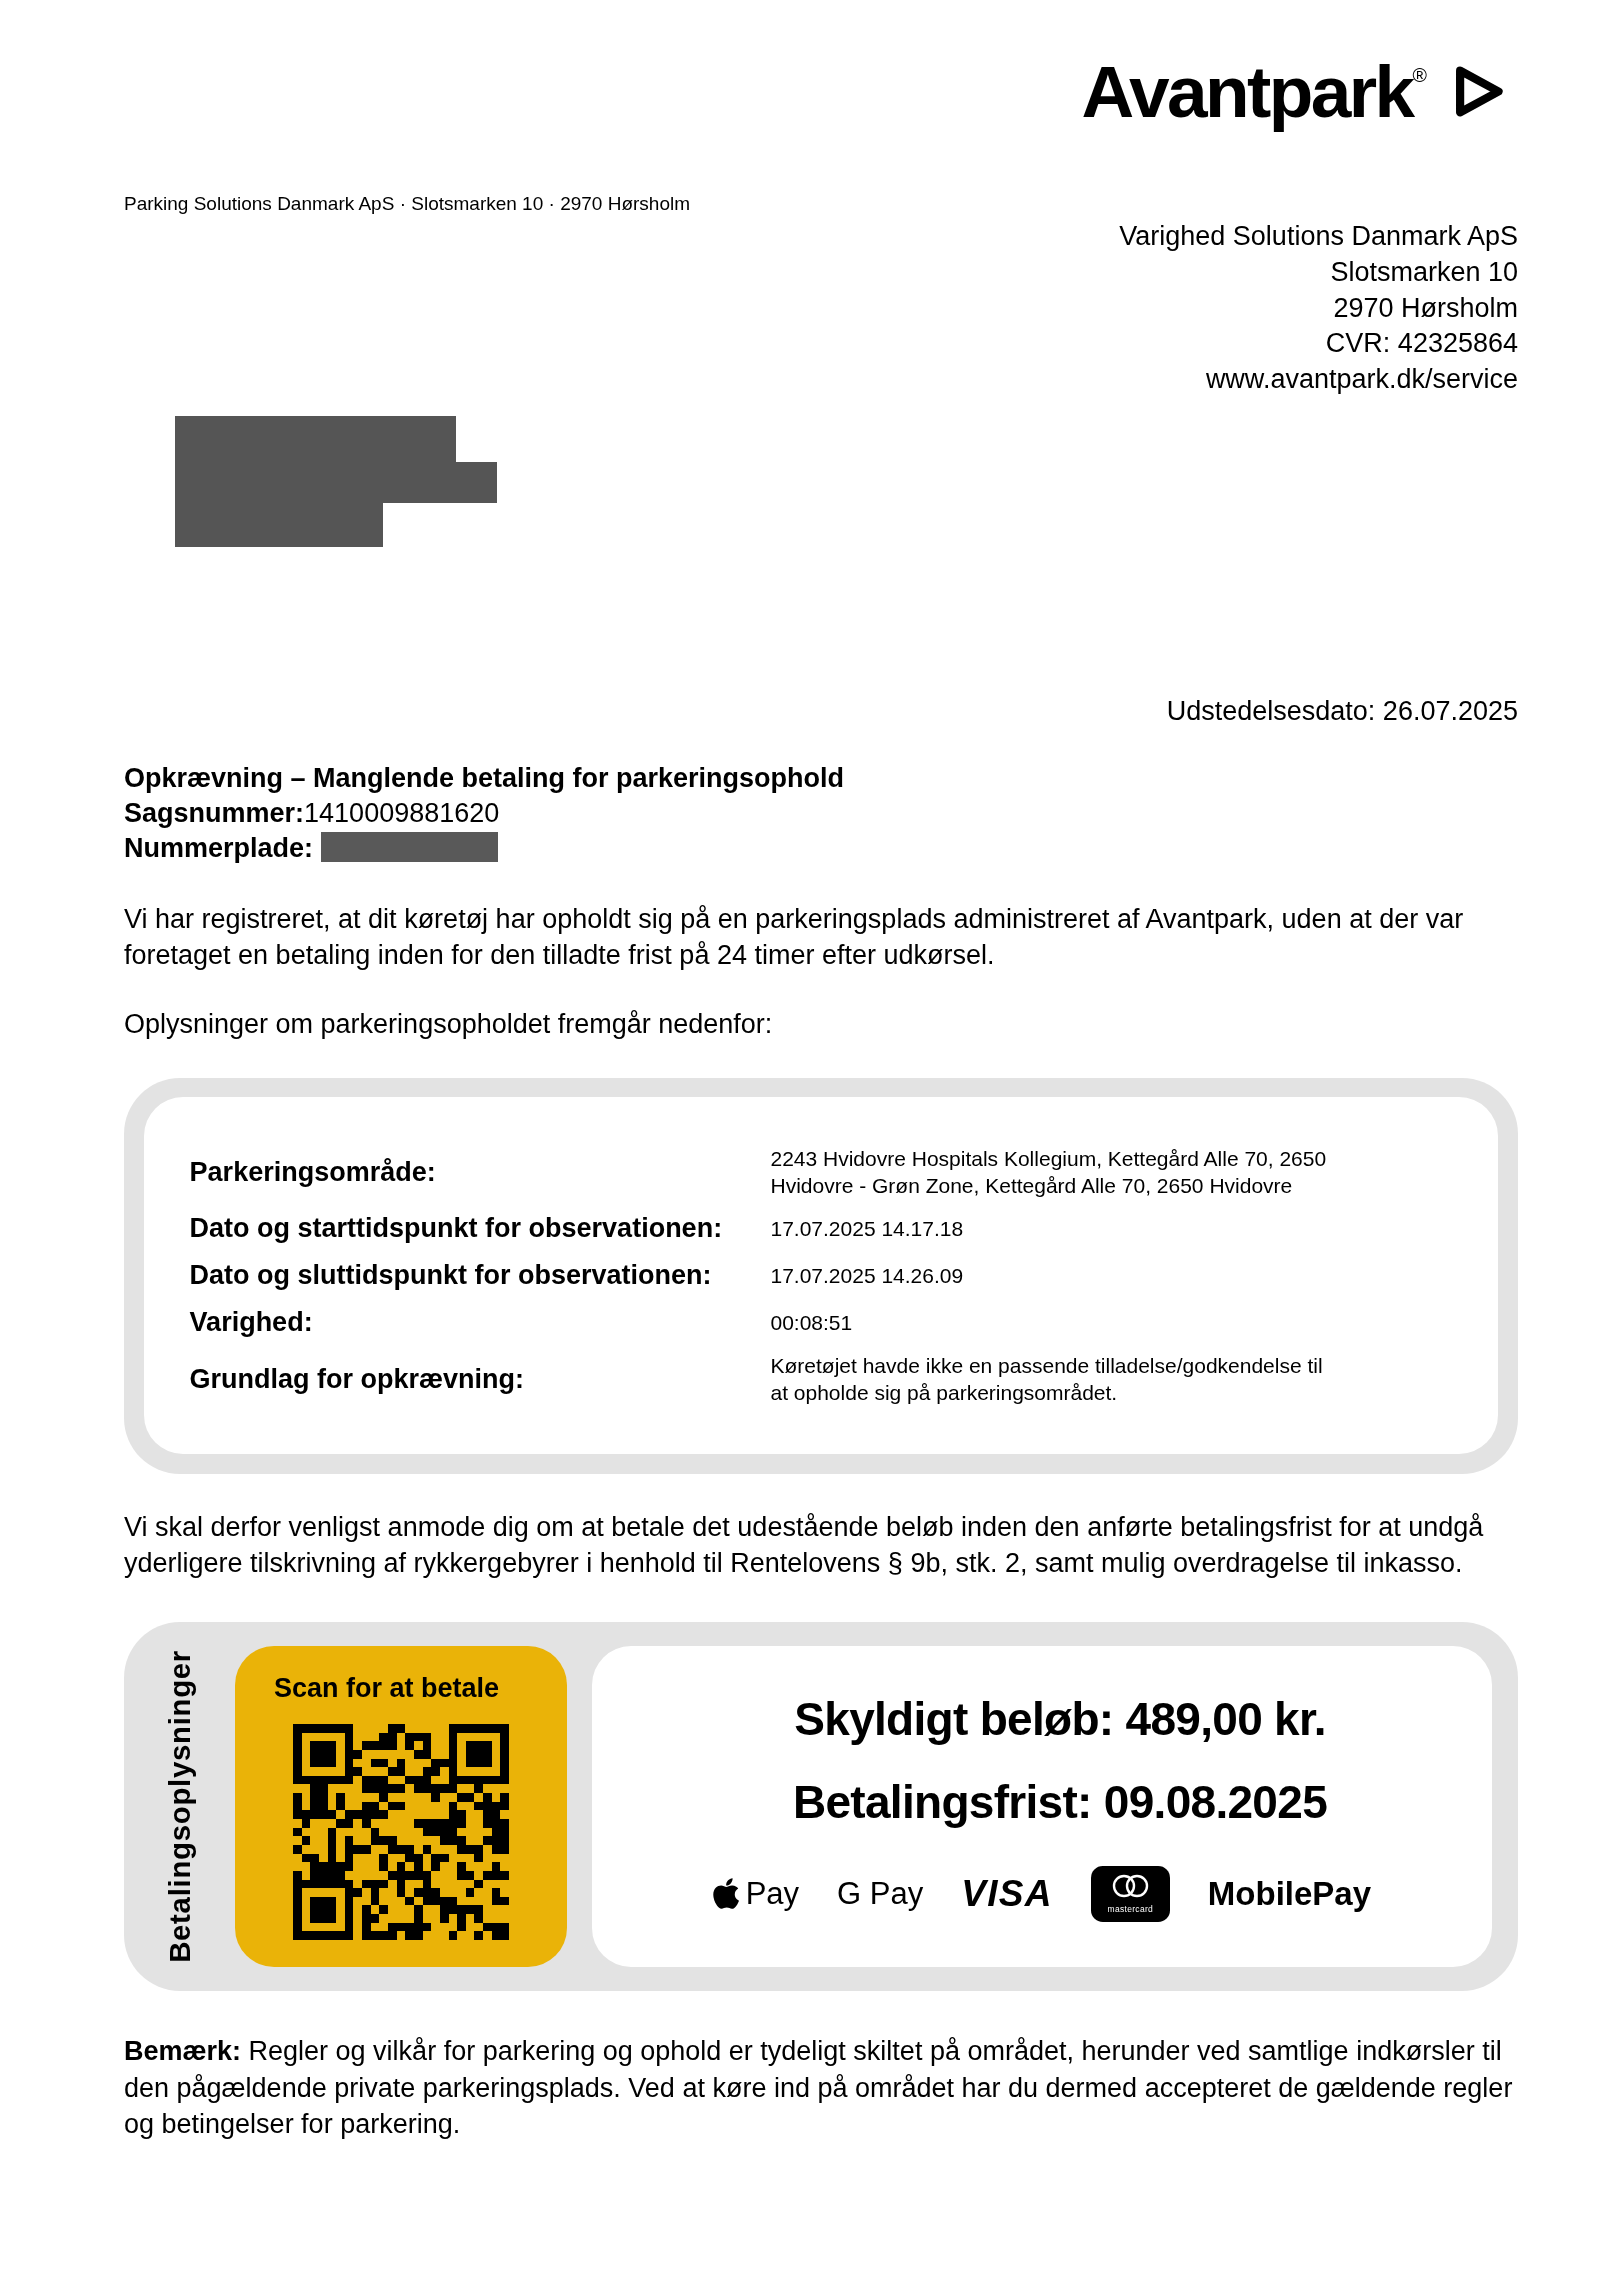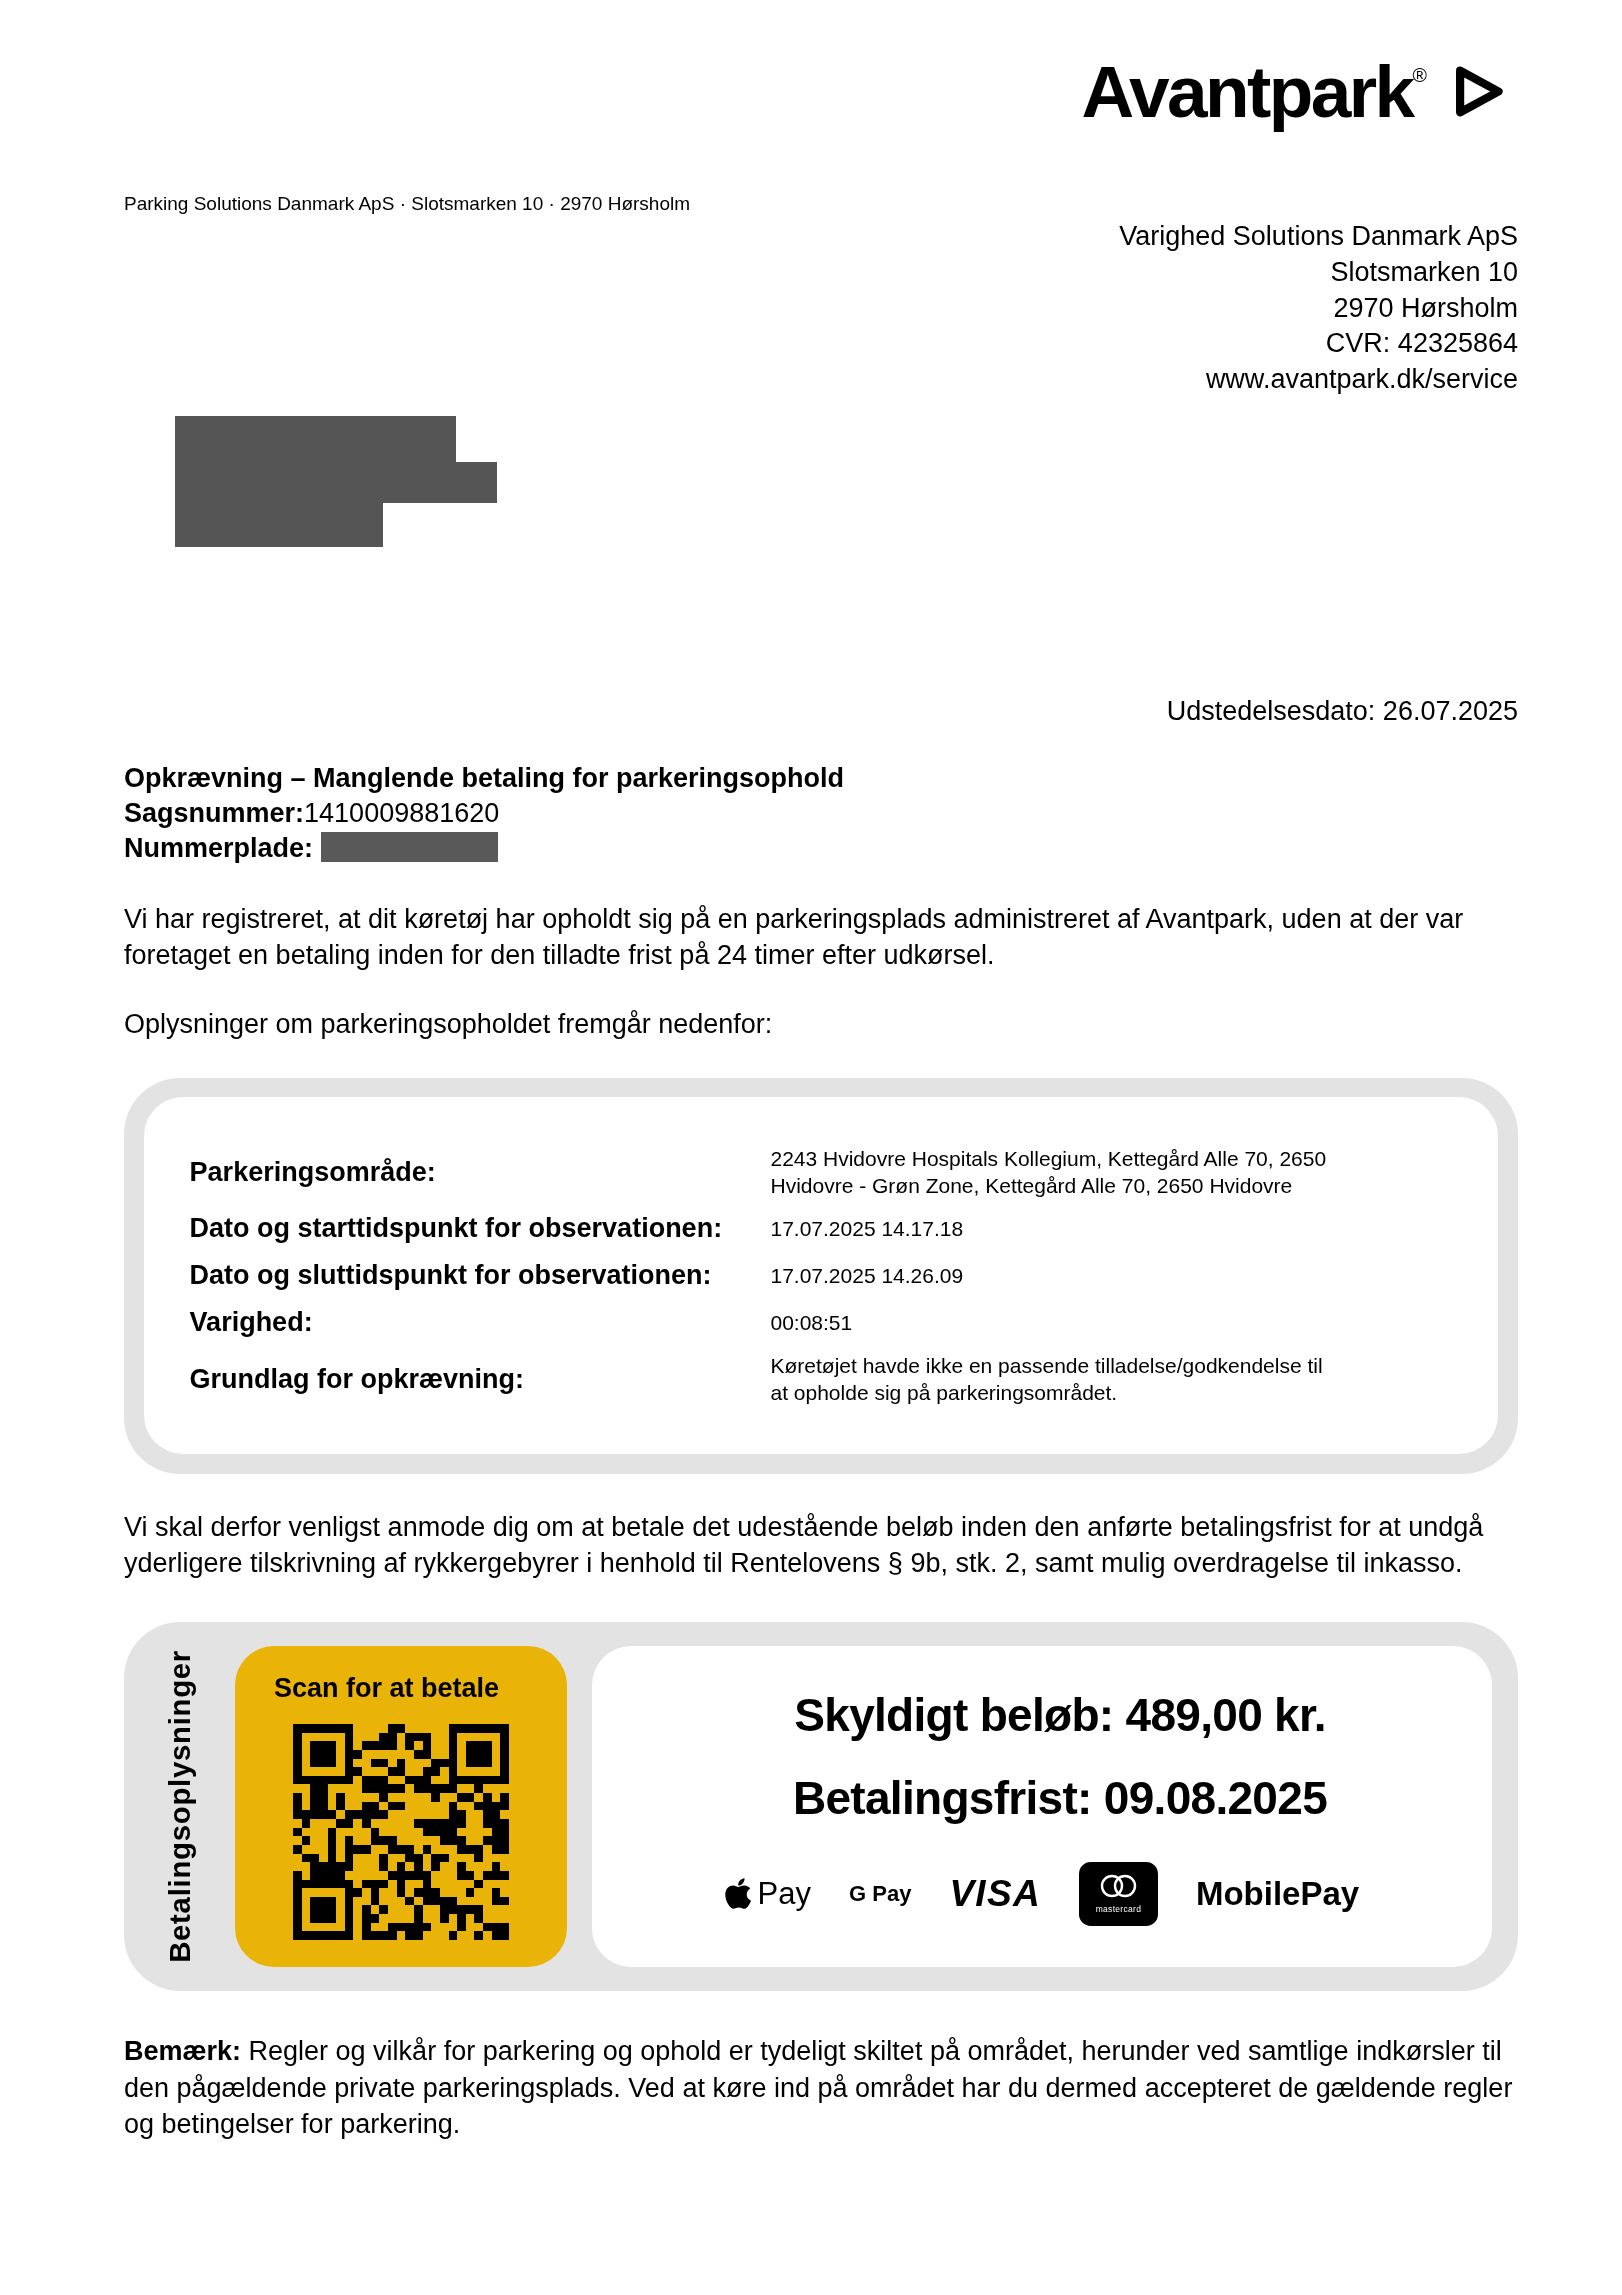--- a/index.html
+++ b/index.html
@@ -51,23 +51,23 @@
   .side-label span { writing-mode: vertical-rl; transform: rotate(180deg); font-weight: bold; font-size: 29.4px; letter-spacing: 0.7px; white-space: nowrap; }
   .qr-card { background: #eab308; border-radius: 39px; padding: 27.5px 31px; width: 332px; display: flex; flex-direction: column; align-items: center; }
   .qr-title { font-weight: bold; font-size: 27px; align-self: flex-start; margin-left: 7.9px; }
   .qr-svg { width: 216px; height: 216px; margin-top: 19.6px; }
   .pay-card { flex: 1; background: #ffffff; border-radius: 39px; display: flex; flex-direction: column; align-items: center; justify-content: center; gap: 29px; padding: 26px 19.6px; }
   .amount, .deadline { font-size: 46px; font-weight: bold; letter-spacing: -0.7px; margin-left: 36px; }
   .methods { display: flex; align-items: center; gap: 38px; margin-top: 7.9px; }
   .apple-pay { display: flex; align-items: center; gap: 6.5px; }
   .apple-pay svg { height: 35px; width: auto; display: block; }
   .apple-pay-text { font-size: 31px; font-weight: 500; }
-  .gpay-text { font-size: 22px; font-weight: 700; }
+  .gpay-text { font-size: 31px; font-weight: 400; }
   .visa-text { font-size: 37px; font-weight: 800; font-style: italic; letter-spacing: 1.3px; }
-  .mc-badge { width: 79px; height: 64px; background: #000; border-radius: 11.8px; display: flex; flex-direction: column; align-items: center; justify-content: center; }
+  .mc-badge { width: 79px; height: 56px; background: #000; border-radius: 11.8px; display: flex; flex-direction: column; align-items: center; justify-content: center; }
   .mc-badge svg { width: 51px; height: 30px; display: block; }
   .mc-label { color: #fff; font-size: 8.5px; margin-top: 0.7px; letter-spacing: 0.3px; }
   .mobilepay-text { font-size: 33px; font-weight: 700; }
 
   .note { margin-top: 42px; font-size: 27px; line-height: 1.35; max-width: 1397px; }
 </style>
 </head>
 <body>
 
 <div class="page">

